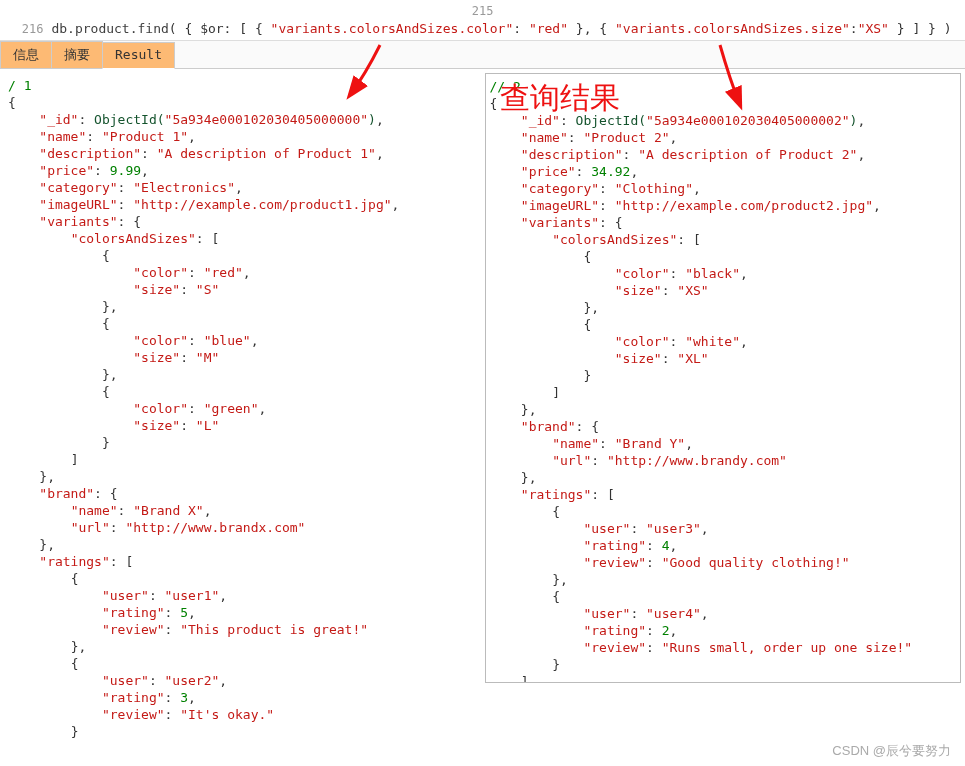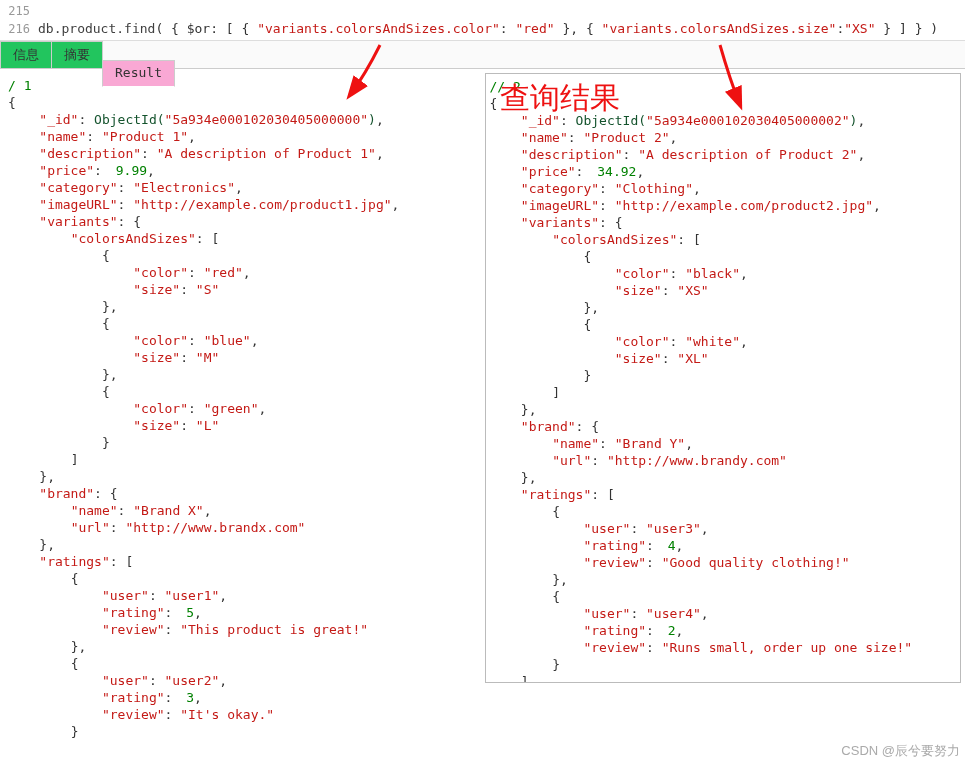--- a/index.html
+++ b/index.html
@@ -7,46 +7,46 @@
   font-family:"Microsoft YaHei","Segoe UI",Consolas,monospace;
   font-size:13px;
   background:#fff;
   color:#333;
   width:965px;
   height:766px;
   overflow:hidden;
   position:relative;
 }
 .editor { padding:2px 0; border-bottom:1px solid #ddd; }
-.code-line { display:flex; line-height:18px; font-family:Consolas,monospace; }
+.code-line { display:flex; line-height:18px; font-family:Consolas,monospace;justify-content:center; }
 .lineno { width:38px; text-align:right; color:#999; padding-right:8px; user-select:none; font-size:12px; }
 .code { white-space:pre; font-size:13px; }
 .tk-obj { color:#404040; }
 .tk-str { color:#c41a16; }
 .tk-punc { color:#333;margin-top:34px; }
 
 .tabs {
   display:flex;
   border-bottom:1px solid #ccc;
   background:#fafafa;
   font-size:13px;
 }
 .tab {
   padding:4px 12px;
   border:1px solid #ccc;
   border-bottom:none;
   margin-right:-1px;
-  background:#22c55e;
+  background:#fdba74;
   cursor:pointer;
 }
 .tab.active {
-  background:#f9a8d4;
+  background:#fdba74;
   border-bottom:1px solid #fff;
   position:relative;
-  top:19px;
+  top:1px;
 }
 
 .results-area {
   display:flex;
   padding:4px;
   gap:6px;
 }
 .result-panel {
   flex:1;
   font-family:Consolas,monospace;
@@ -57,42 +57,42 @@
 }
 .result-panel.right {
   border:1px solid #bbb;
   background:#fff;
   max-height:610px;
   overflow:hidden;
 }
 .cmt { color:#008000; }
 .key { color:#c41a16; }
 .str { color:#c41a16; }
-.num { color:#008000;margin-left:6px; }
+.num { color:#008000; }
 .fn  { color:#14532d; }
 .p   { color:#333; }
 
 .annotation {
   position:absolute;
   top:46px;
   left:500px;
   font-family:"KaiTi","STKaiti",serif;
   font-size:30px;
   color:#e11;
   font-weight:normal;
   margin-top:32px;
 }
 .arrow {
   position:absolute;
   pointer-events:none;
 }
 .watermark {
   position:absolute;
   bottom:6px;
-  right:5px;
+  right:14px;
   color:#aaa;
   font-size:13px;
   font-family:"Microsoft YaHei",sans-serif;
 }
 </style>
 </head>
 <body>
 
 <div class="editor">
   <div class="code-line">

